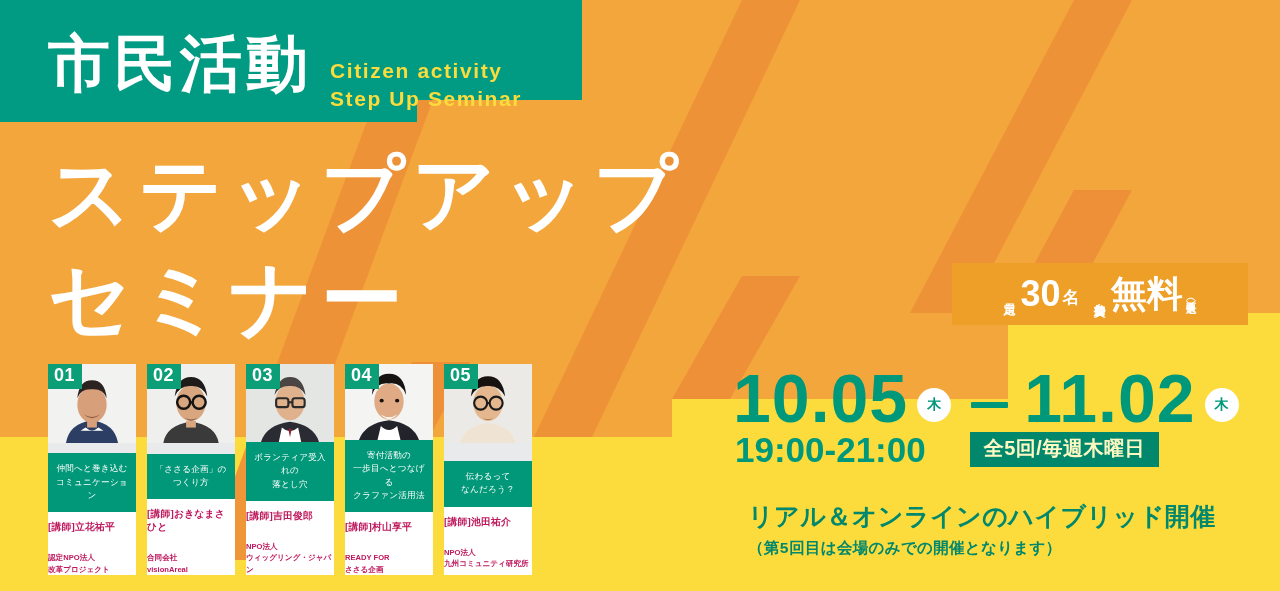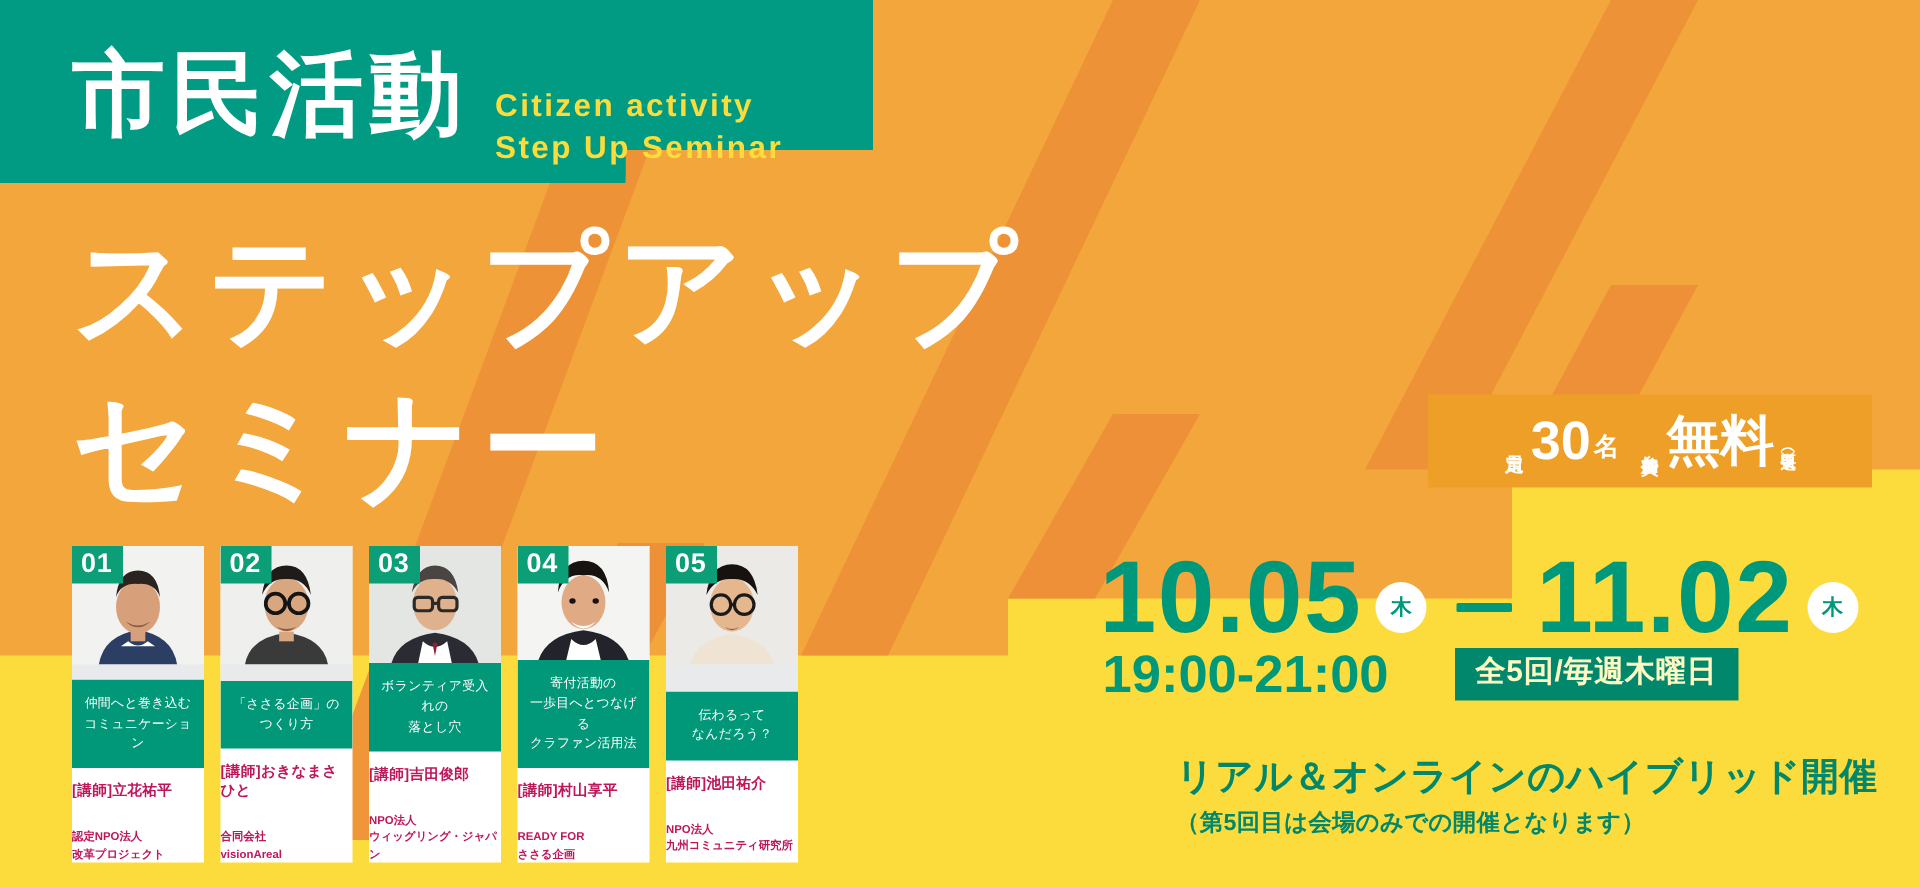--- a/index.html
+++ b/index.html
@@ -120,21 +120,21 @@
   }
   .freq-badge {
     margin-left:44px;
     background:#00876C; color:#fef9c3;
     font-size:20px; font-weight:700;
     padding:6px 14px 8px 14px; line-height:1.05; letter-spacing:0.5px;
   }
 
   
   .footer {
-    position:absolute; left:784px; top:504px; color:#00876C;
+    position:absolute; left:748px; top:504px; color:#00876C;font-family:Liberation Mono, monospace;
   }
   .footer-main { font-size:25px; font-weight:700; letter-spacing:0.5px; line-height:1.18; }
   .footer-sub  { font-size:15.5px; font-weight:700; letter-spacing:0.3px; margin-top:4px; }
 </style>
 </head>
 <body>
 
 <div id="bg">
   <svg viewBox="0 0 1280 591" xmlns="http://www.w3.org/2000/svg" aria-hidden="true">
 

